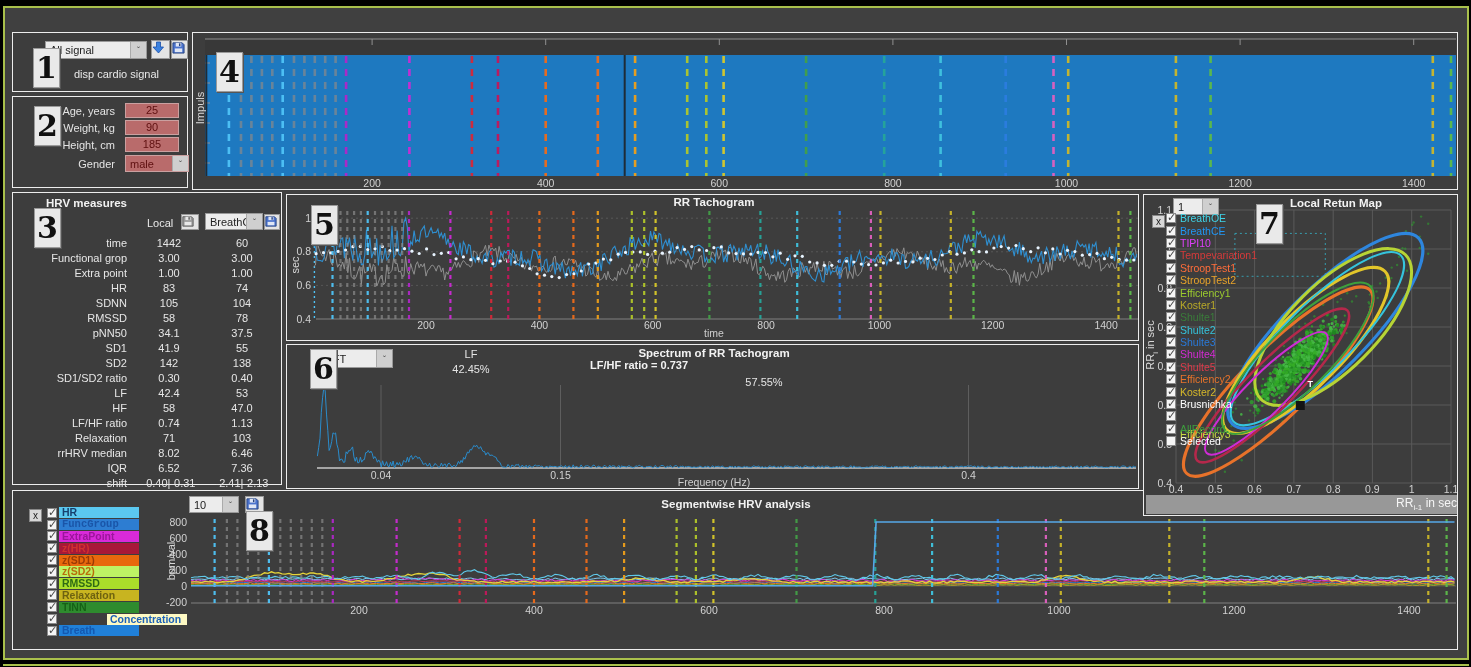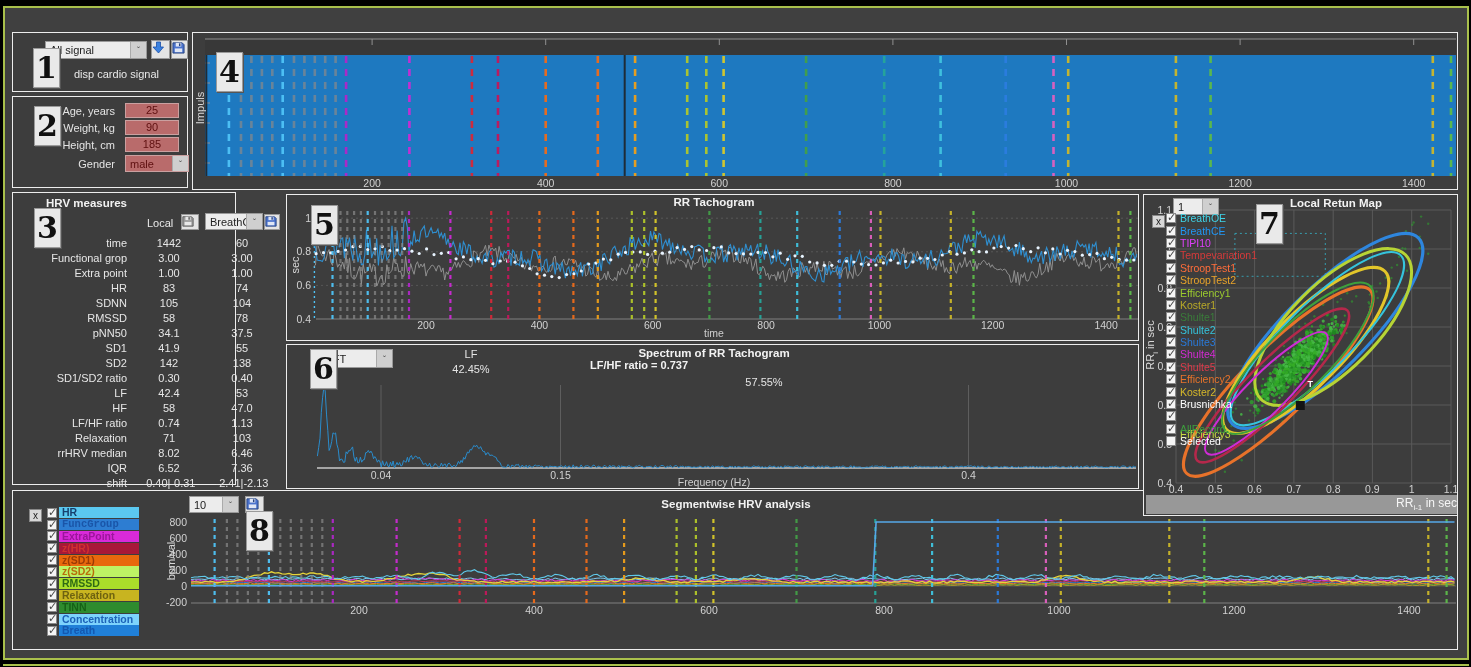--- a/index.html
+++ b/index.html
@@ -90,21 +90,21 @@
     </div>
   <div class="pf-row" style="position:absolute;left:0;top:58px;width:174px">
     <span class="pf-lab">Gender</span>
     <div class="dd red" style="position:relative;width:64px;height:17px">
       <span class="val">male</span>
       <span class="chev">ˇ</span>
     </div>
   </div>
 </div>
 
-<div class="panel" style="left:12px;top:192px;width:224px;height:293px">
+<div class="panel" style="left:12px;top:192px;width:270px;height:293px">
   <div style="position:absolute;left:33px;top:4px;font-weight:bold;font-size:11.5px;color:#f2f2f2">HRV measures</div>
   <span class="hdr" style="left:134px;top:24px">Local</span>
   <button class="ibtn" style="left:168px;top:21px;width:18px;height:16px">
     <svg width="12" height="12" viewBox="0 0 14 14">
       <path d="M1 2h10l2 2v9H1z" fill="#9a9a9a" stroke="#555"></path>
         <rect x="3" y="8" width="8" height="4" fill="#e8e8e8"></rect>
         <rect x="4" y="2" width="6" height="4" fill="#e8e8e8"></rect>
         <rect x="7.5" y="2.5" width="1.6" height="3" fill="#555"></rect>
     </svg>
   </button>
@@ -1686,21 +1686,21 @@
       <div class="sg-item">
         <span class="cb on"></span>
         <span class="sw" style="background: rgb(200, 180, 32); color: rgb(110, 98, 16);">Relaxation</span>
       </div>
       <div class="sg-item">
         <span class="cb on"></span>
         <span class="sw" style="background: rgb(46, 139, 46); color: rgb(22, 97, 22);">TINN</span>
       </div>
       <div class="sg-item">
         <span class="cb on"></span>
-        <span class="sw" style="background: #7dd3fc; color: rgb(28, 98, 184);">Concentration</span>
+        <span class="sw" style="background: #fef9c3; color: rgb(28, 98, 184); margin-left: 48px;">Concentration</span>
       </div>
       <div class="sg-item">
         <span class="cb on"></span>
         <span class="sw" style="background: rgb(32, 128, 216); color: rgb(20, 88, 176);">Breath</span>
       </div>
     </div>
   <div class="dd" style="left:176px;top:5px;width:50px;height:17px">
     <span class="val">10</span>
     <span class="chev">ˇ</span>
   </div>

